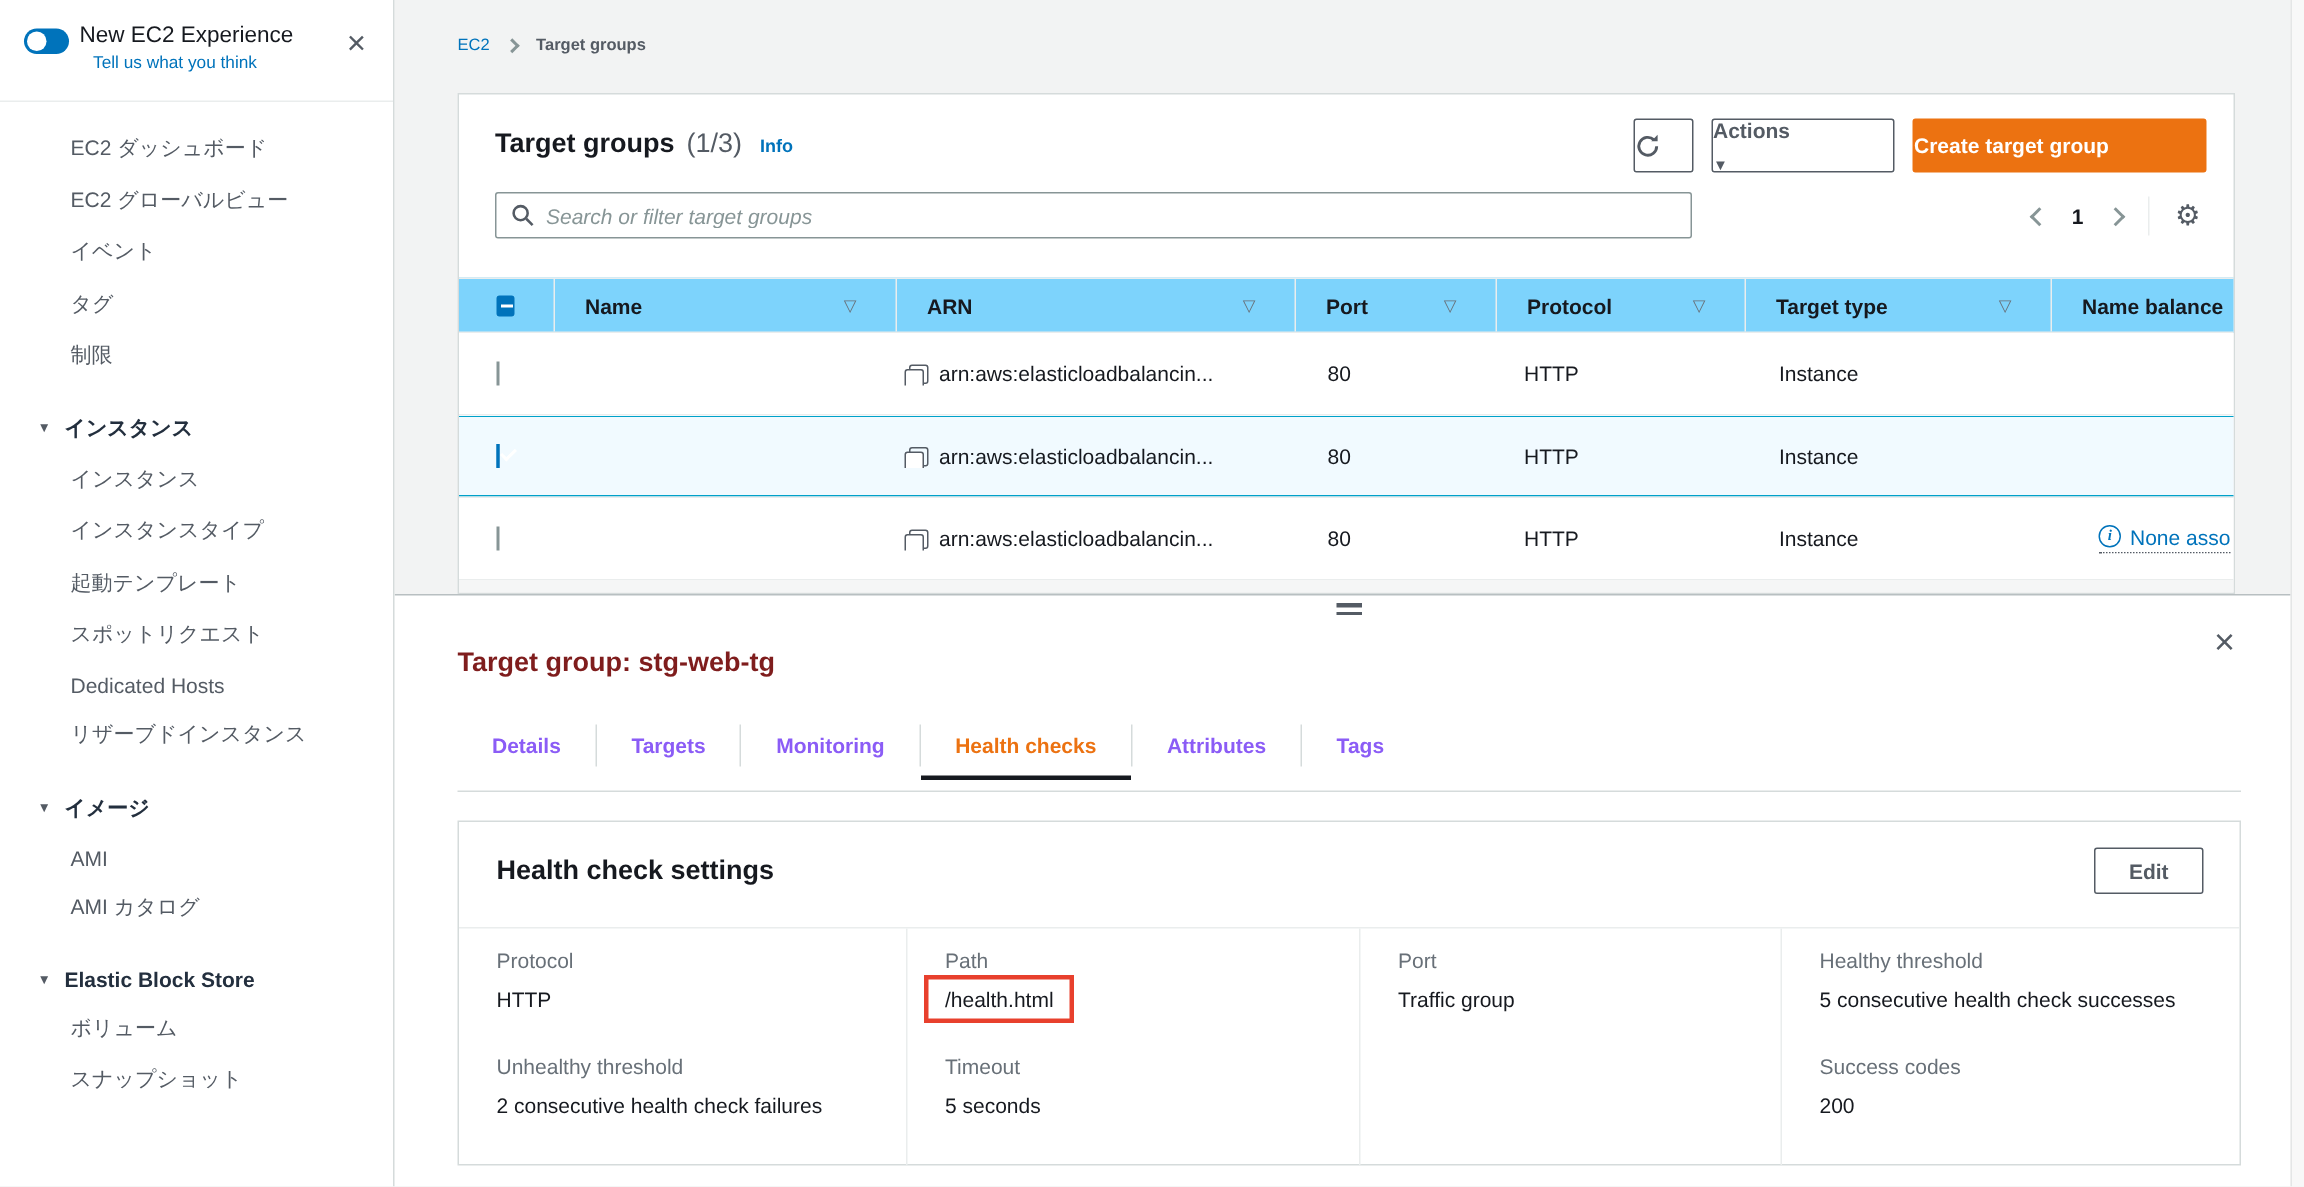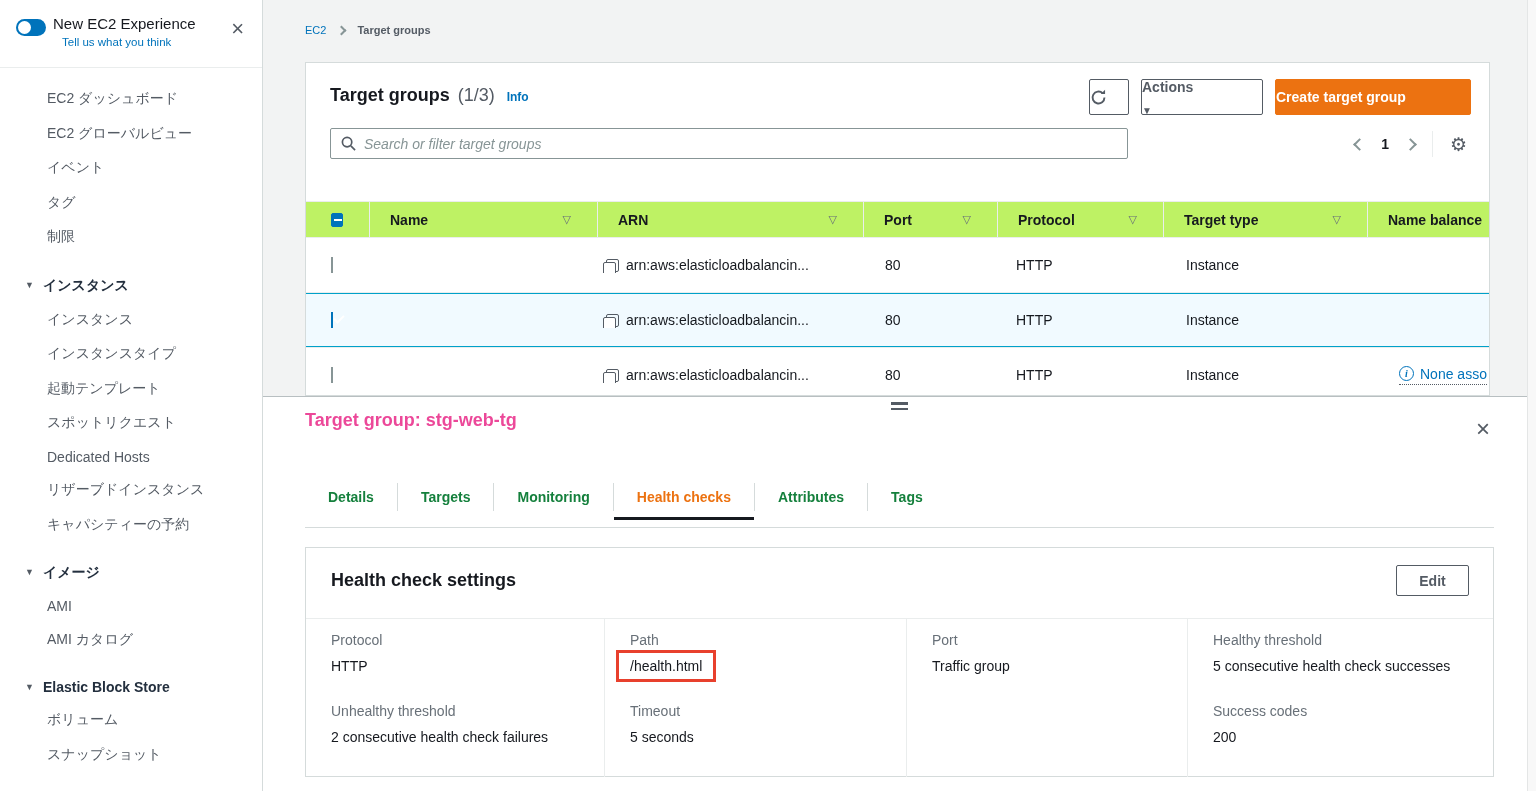--- a/index.html
+++ b/index.html
@@ -66,21 +66,21 @@
   .pager { position: absolute; right: 22px; top: 68px; display: flex; align-items: center; gap: 17px; }
   .pg-chev { width: 9px; height: 9px; border-right: 2px solid #879596; border-top: 2px solid #879596; cursor: pointer; }
   .pg-chev.left { transform: rotate(-135deg); }
   .pg-chev.right { transform: rotate(45deg); }
   .pg-num { font-weight: 700; font-size: 14px; color: #16191f; }
   .pg-div { width: 1px; height: 26px; background: #eaeded; }
   .pg-gear { font-size: 19px; color: #545b64; cursor: pointer; line-height: 1; }
   
   .ttable { position: absolute; left: 0; top: 122px; width: 1185px; }
   .trow { display: grid; grid-template-columns: 63px 228px 266px 134px 166px 204px 124px; align-items: center; }
-  .thead { height: 37px; background: #bef264; border-bottom: 1px solid #eaeded; border-top: 1px solid #eaeded; margin-top: 16px; }
+  .thead { height: 37px; background: #7dd3fc; border-bottom: 1px solid #eaeded; border-top: 1px solid #eaeded; }
   .th { font-weight: 700; font-size: 14px; color: #16191f; display: flex; align-items: center; justify-content: space-between; padding: 0 26px 0 20px; height: 100%; border-left: 1px solid #eaeded; white-space: nowrap; overflow: hidden; }
   .th:first-child { border-left: none; }
   .sort { font-size: 11px; color: #687078; cursor: pointer; }
   .tbody-row { height: 55px; border-bottom: 1px solid #eaeded; background: #fff; }
   .tbody-row.selected { background: #f1faff; box-shadow: inset 0 1px 0 #00a1c9, inset 0 -1px 0 #00a1c9; }
   .cell { padding-left: 20px; font-size: 14px; color: #16191f; white-space: nowrap; overflow: hidden; }
   .cb-cell { padding-left: 25px; }
   .checkbox { width: 14px; height: 14px; border: 1px solid #879596; border-radius: 2px; background: #fff; position: relative; cursor: pointer; }
   .checkbox.checked { background: #0073bb; border-color: #0073bb; }
   .checkbox.checked::after {
@@ -100,24 +100,24 @@
   .lb-link { display: flex; align-items: center; gap: 6px; color: #0073bb; border-bottom: 1px dotted #545b64; padding-bottom: 2px; width: max-content; cursor: pointer; }
   .info-circle { width: 15px; height: 15px; border: 1.6px solid #0073bb; border-radius: 50%; color: #0073bb; font-size: 10px; font-weight: 700; font-style: italic; display: flex; align-items: center; justify-content: center; flex: none; font-family: "Liberation Serif", serif; }
   .table-cut { height: 10px; background: #f5f6f6; }
   
   .split-panel {
     position: absolute; left: 0; top: 396px; width: 1273px; height: 395px;
     background: #fff; border-top: 1px solid #b8bfc1;
   }
   .drag-handle { position: absolute; left: 628px; top: 5px; width: 17px; cursor: row-resize; }
   .drag-handle .bar { height: 2.5px; background: #545b64; margin-bottom: 3px; }
-  .dp-title { position: absolute; left: 42px; top: 13px; font-size: 18px; font-weight: 700; color: #ec4899; }
+  .dp-title { position: absolute; left: 42px; top: 34px; font-size: 18px; font-weight: 700; color: #7f1d1d; }
   .dp-close { position: absolute; right: 46px; top: 20px; font-size: 24px; color: #545b64; line-height: 1; cursor: pointer; }
   .tabs { position: absolute; left: 42px; top: 78px; display: flex; align-items: center; height: 43px; }
-  .tab { position: relative; height: 43px; display: flex; align-items: center; padding: 0 23px; font-size: 14px; font-weight: 700; color: #15803d; cursor: pointer; white-space: nowrap; }
+  .tab { position: relative; height: 43px; display: flex; align-items: center; padding: 0 23px; font-size: 14px; font-weight: 700; color: #8b5cf6; cursor: pointer; white-space: nowrap; }
   .tab.active { color: #ec7211; }
   .tab.active::after { content: ""; position: absolute; left: 0; right: 0; bottom: -2px; height: 3px; background: #16191f; }
   .tab-sep { width: 1px; height: 28px; background: #d5dbdb; }
   .tabs-divider { position: absolute; left: 42px; top: 130px; width: 1189px; height: 1px; background: #d5dbdb; }
   .hc-card { position: absolute; left: 42px; top: 150px; width: 1189px; height: 230px; background: #fff; border: 1px solid #d5dbdb; }
   .hc-header { position: relative; height: 71px; border-bottom: 1px solid #eaeded; }
   .hc-title { position: absolute; left: 25px; top: 22px; font-size: 18px; font-weight: 700; color: #16191f; }
   .btn-edit { position: absolute; right: 24px; top: 17px; width: 73px; height: 31px; background: #fff; border: 1px solid #545b64; border-radius: 2px; color: #545b64; font-weight: 700; font-size: 14px; display: flex; align-items: center; justify-content: center; cursor: pointer; }
   .hc-grid { display: grid; grid-template-columns: 298px 302px 281px 308px; height: 158px; }
   .hc-col { padding: 13px 10px 0 25px; }
@@ -148,21 +148,20 @@
     <div class="sb-item">タグ</div>
     <div class="sb-item">制限</div>
 
     <div class="sb-header"><span class="tri">▼</span><span>インスタンス</span></div>
     <div class="sb-item">インスタンス</div>
     <div class="sb-item">インスタンスタイプ</div>
     <div class="sb-item">起動テンプレート</div>
     <div class="sb-item">スポットリクエスト</div>
     <div class="sb-item">Dedicated Hosts</div>
     <div class="sb-item">リザーブドインスタンス</div>
-    <div class="sb-item">キャパシティーの予約</div>
 
     <div class="sb-header"><span class="tri">▼</span><span>イメージ</span></div>
     <div class="sb-item">AMI</div>
     <div class="sb-item">AMI カタログ</div>
 
     <div class="sb-header"><span class="tri">▼</span><span>Elastic Block Store</span></div>
     <div class="sb-item">ボリューム</div>
     <div class="sb-item">スナップショット</div>
   </nav>
 </div>

